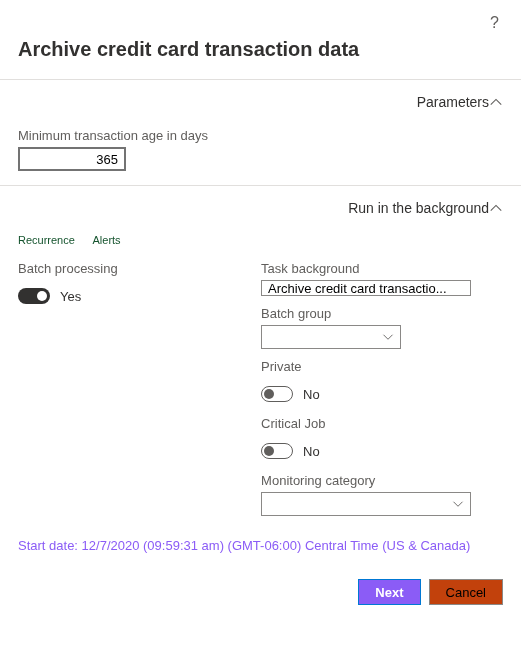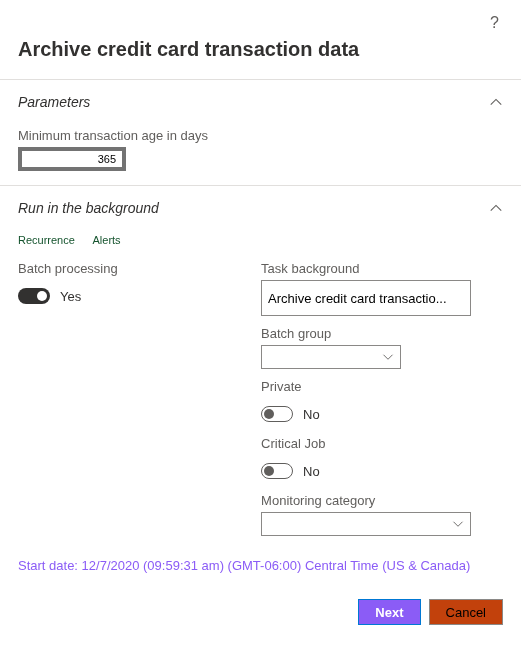--- a/index.html
+++ b/index.html
@@ -11,31 +11,30 @@
     color: #323130;
     background: #fff;
     width: 521px;
   }
   .dialog { padding: 12px 18px 18px 18px; }
   .help-row { display: flex; justify-content: flex-end; }
   .help-icon { font-size: 16px; color: #605e5c; cursor: pointer; padding: 2px 4px; }
   .title { font-size: 20px; font-weight: 600; margin: 4px 0 18px 0; }
   .hr { border: none; border-top: 1px solid #e1dfdd; margin: 0 -18px; }
   .section-header {
-    display: flex; justify-content: space-between; align-items: center;
+    display: flex; justify-content: flex-end; align-items: center;
     padding: 14px 0 8px 0;
-    font-style: italic;
   }
   .section-title { font-size: 14px; font-weight: 400; color: #323130; }
   .chevron { width: 14px; height: 14px; color: #605e5c; }
   .chevron svg { display: block; }
   .field-label { font-size: 13px; color: #605e5c; margin-bottom: 4px; margin-top: 10px; display: block; }
   .num-input {
-    width: 108px; height: 24px; border: 4px solid #737373;
-    text-align: right; padding: 2px 6px; font-size: 11px;
+    width: 108px; height: 24px; border: 2px solid #737373;
+    text-align: right; padding: 2px 6px; font-size: 13px;
     font-family: inherit;
   }
   .tabs { margin: 8px 0 14px 0; }
   .tab-link {
     color: #14532d; font-size: 11px; margin-right: 14px;
     cursor: pointer; display: inline-block;
   }
   .two-col { display: flex; gap: 20px; }
   .col-left { flex: 0 0 46%; }
   .col-right { flex: 1; }
@@ -46,21 +45,21 @@
     flex-shrink: 0;
   }
   .toggle.off { background: #fff; border: 1px solid #605e5c; }
   .toggle .knob {
     width: 10px; height: 10px; border-radius: 50%;
     background: #fff; position: absolute; top: 3px; right: 3px;
   }
   .toggle.off .knob { background: #605e5c; top: 2px; left: 2px; right: auto; }
   .toggle-label { font-size: 13px; color: #323130; }
   .text-input {
-    width: 210px; height: 36px; border: 1px solid #8a8886;
+    width: 210px; height: 16px; border: 1px solid #8a8886;
     padding: 2px 6px; font-size: 13px; font-family: inherit;
     white-space: nowrap; overflow: hidden; text-overflow: ellipsis;
   }
   .select-box {
     width: 210px; height: 24px; border: 1px solid #8a8886;
     display: flex; align-items: center; justify-content: flex-end;
     padding: 2px 6px; cursor: pointer; background: #fff;
   }
   .select-box.small { width: 140px; }
   .select-chevron { width: 12px; height: 12px; color: #605e5c; }

